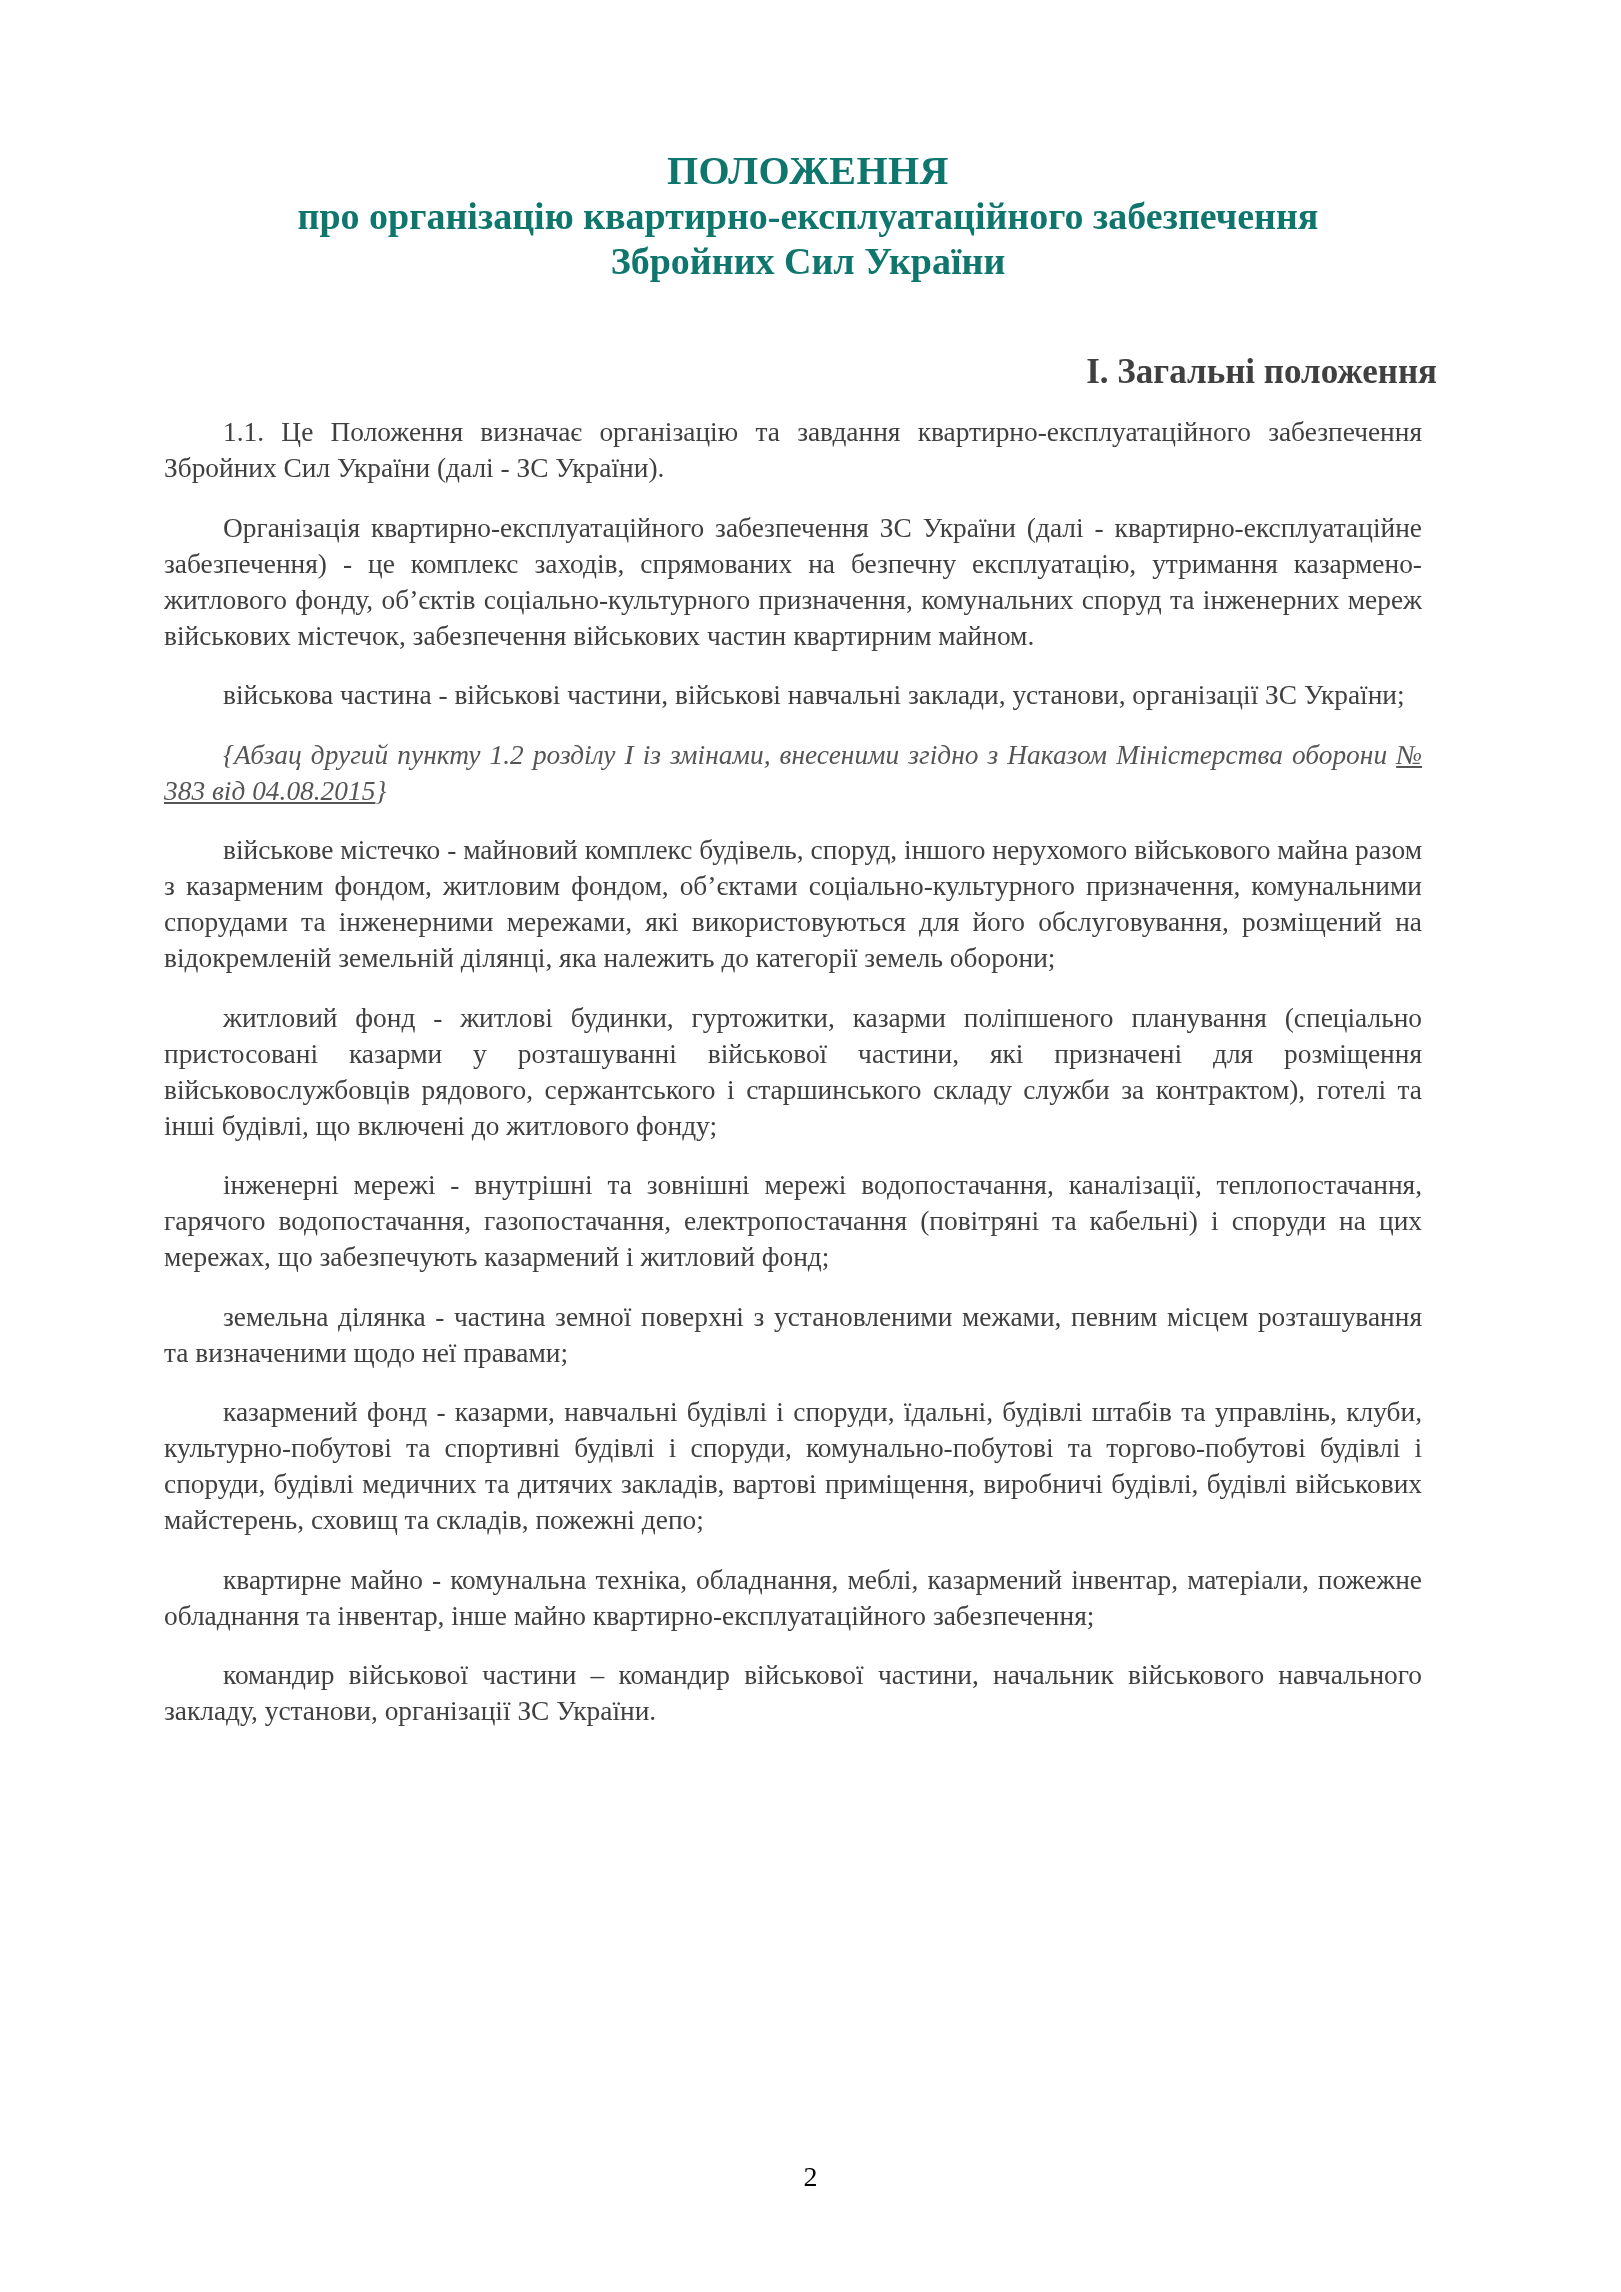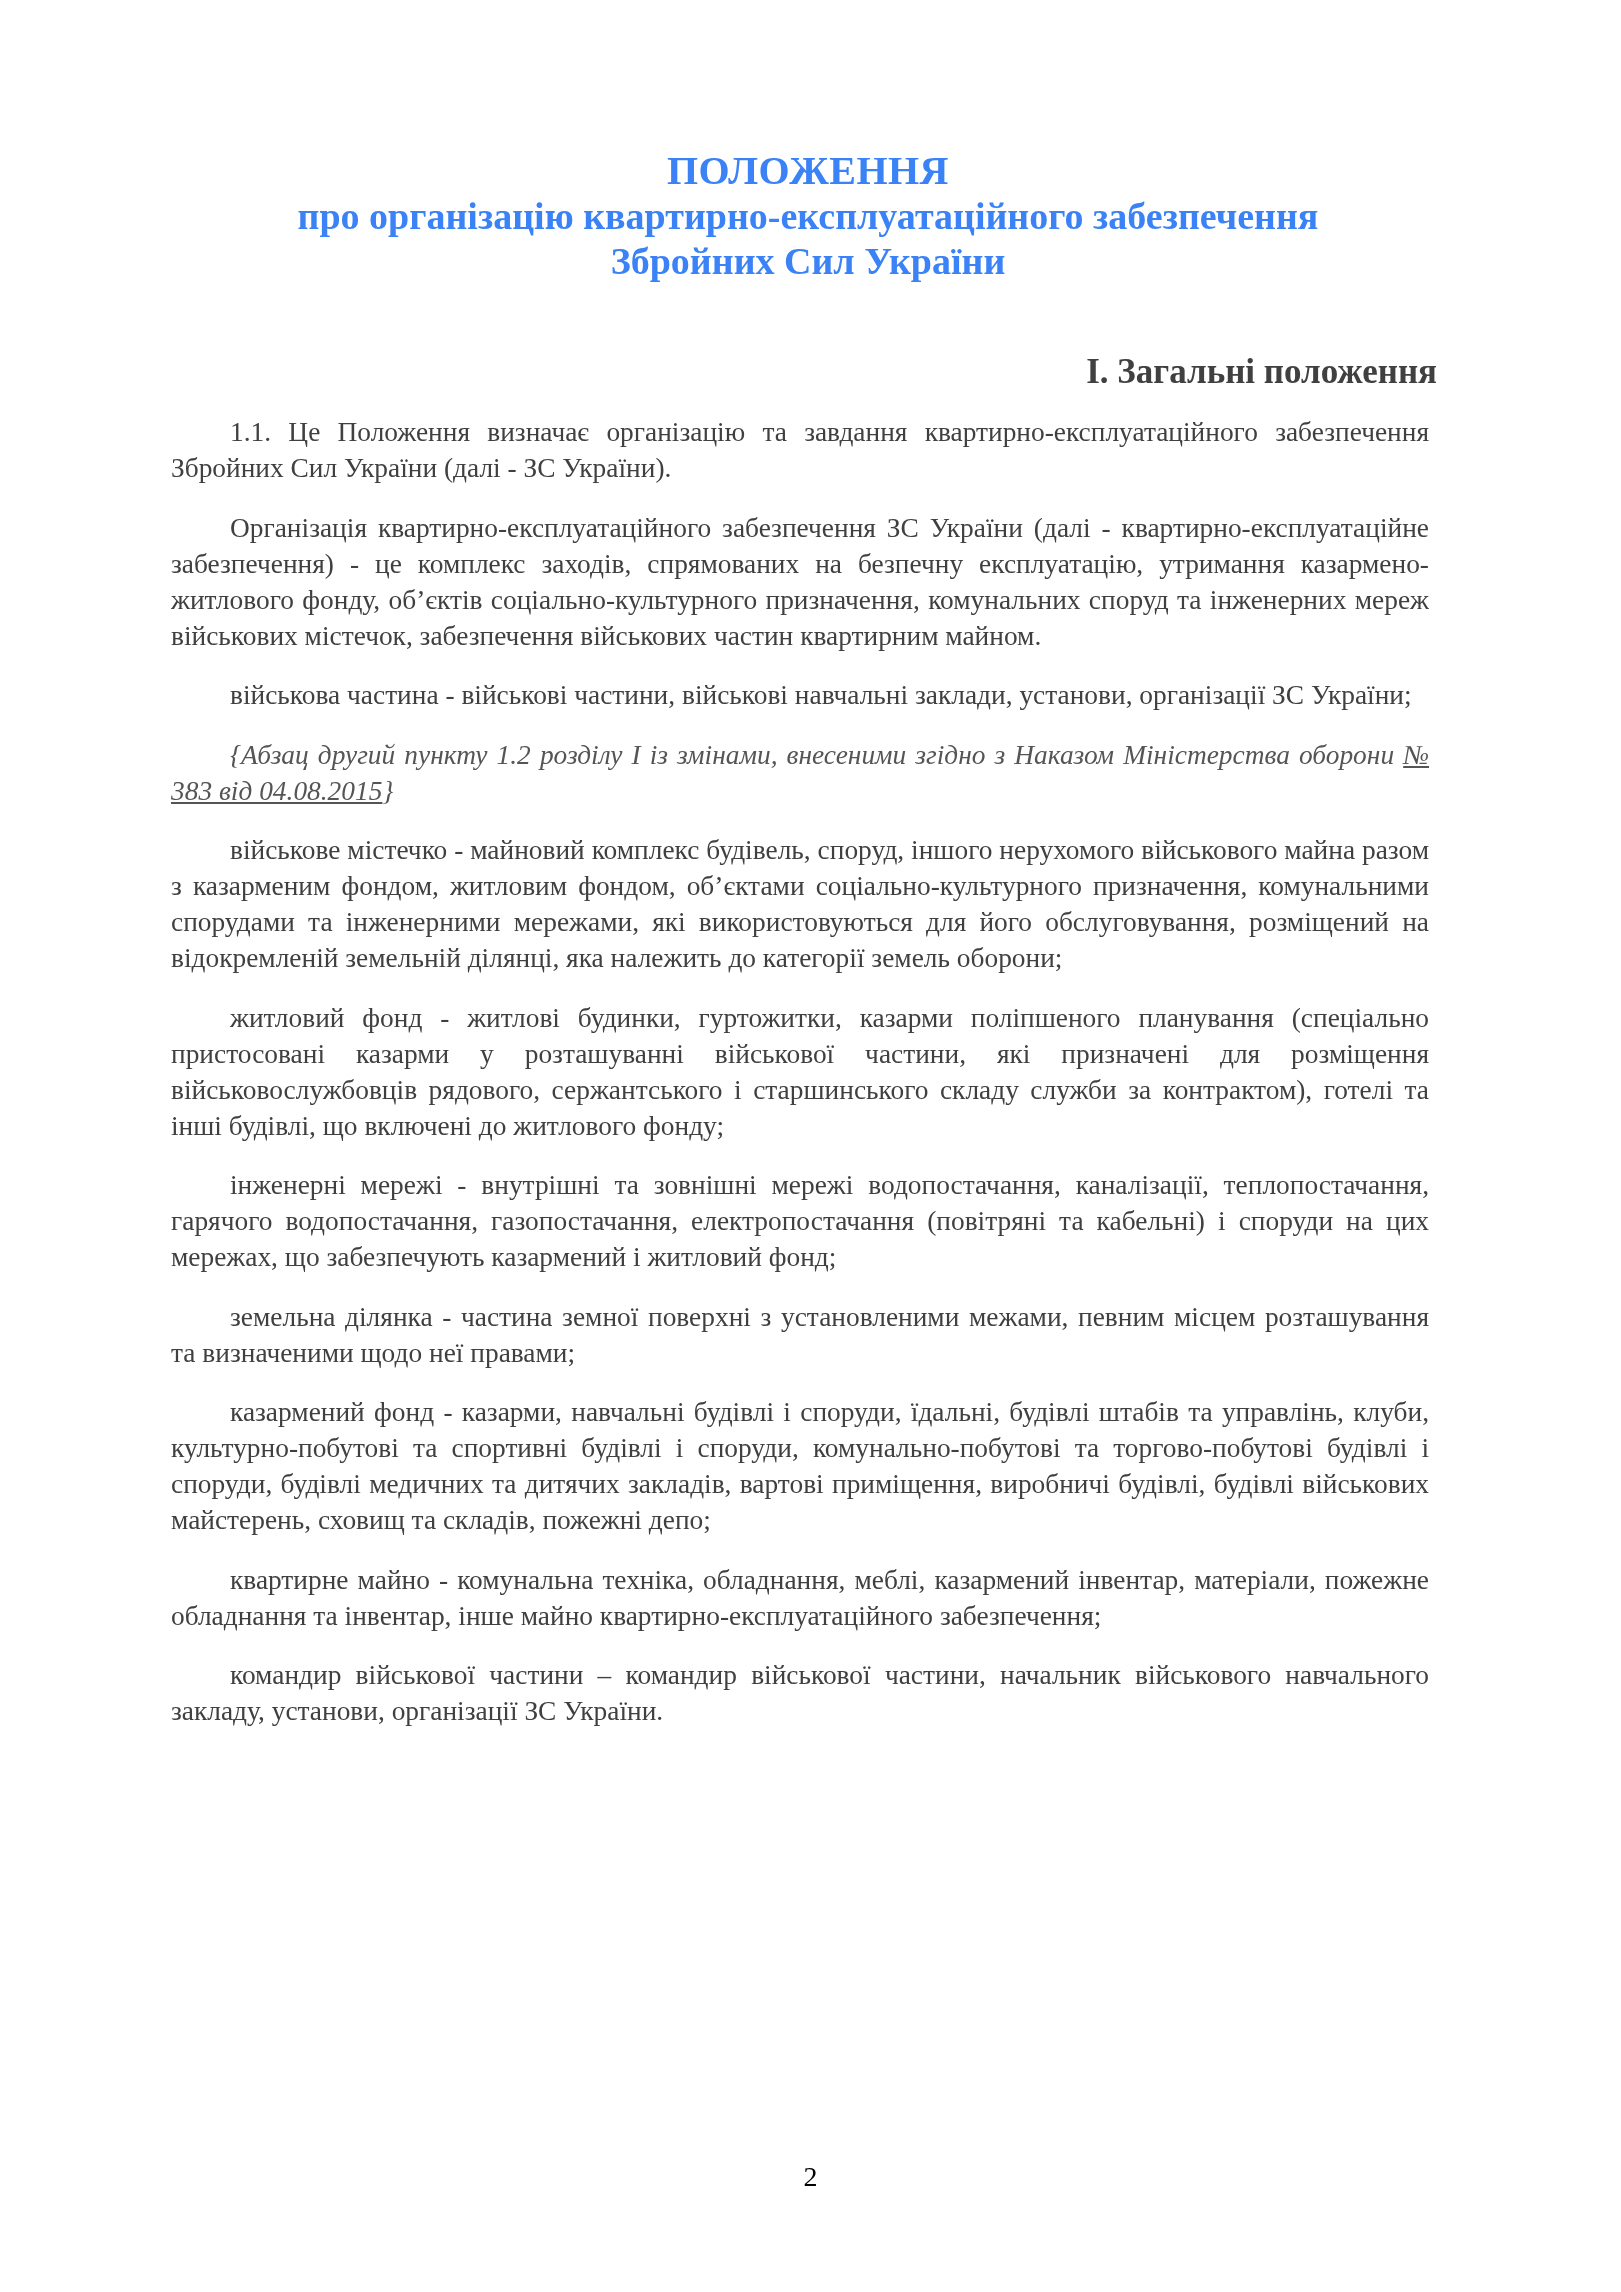--- a/index.html
+++ b/index.html
@@ -4,30 +4,30 @@
 <style>
   html, body { margin: 0; padding: 0; background: #ffffff; }
   body { width: 1621px; height: 2293px; position: relative; overflow: hidden; }
   .page {
     position: absolute; left: 0; top: 0; width: 1621px; height: 2293px;
     background: #ffffff; color: #404040;
     font-family: "Liberation Serif", "DejaVu Serif", serif;
   }
   .title-block {
     position: absolute; left: 179px; width: 1258px; top: 147px;
-    text-align: center; font-weight: bold; color: #3b82f6;
+    text-align: center; font-weight: bold; color: #0f766e;
   }
   .title-main { font-size: 40px; line-height: 47px; letter-spacing: 0.5px; }
   .title-sub { font-size: 38px; line-height: 45px; }
   .section-heading {
     position: absolute; left: 179px; width: 1258px; top: 350px;
     text-align: right; font-weight: bold; font-size: 35px; line-height: 43px; color: #404040;
   }
   .body {
-    position: absolute; left: 171px; width: 1258px; top: 414px;
+    position: absolute; left: 164px; width: 1258px; top: 414px;
     font-size: 27.4px; line-height: 36px; color: #404040;
   }
   .body p {
     margin: 0 0 23.5px 0; text-indent: 59px; text-align: justify;
   }
   .body p.note { font-style: italic; color: #555555; }
   .body p .link { text-decoration: underline; color: #555555; cursor: pointer; }
   .page-number {
     position: absolute; left: 0; width: 1621px; top: 2159px;
     text-align: center; font-size: 28px; line-height: 35px; color: #000000;

